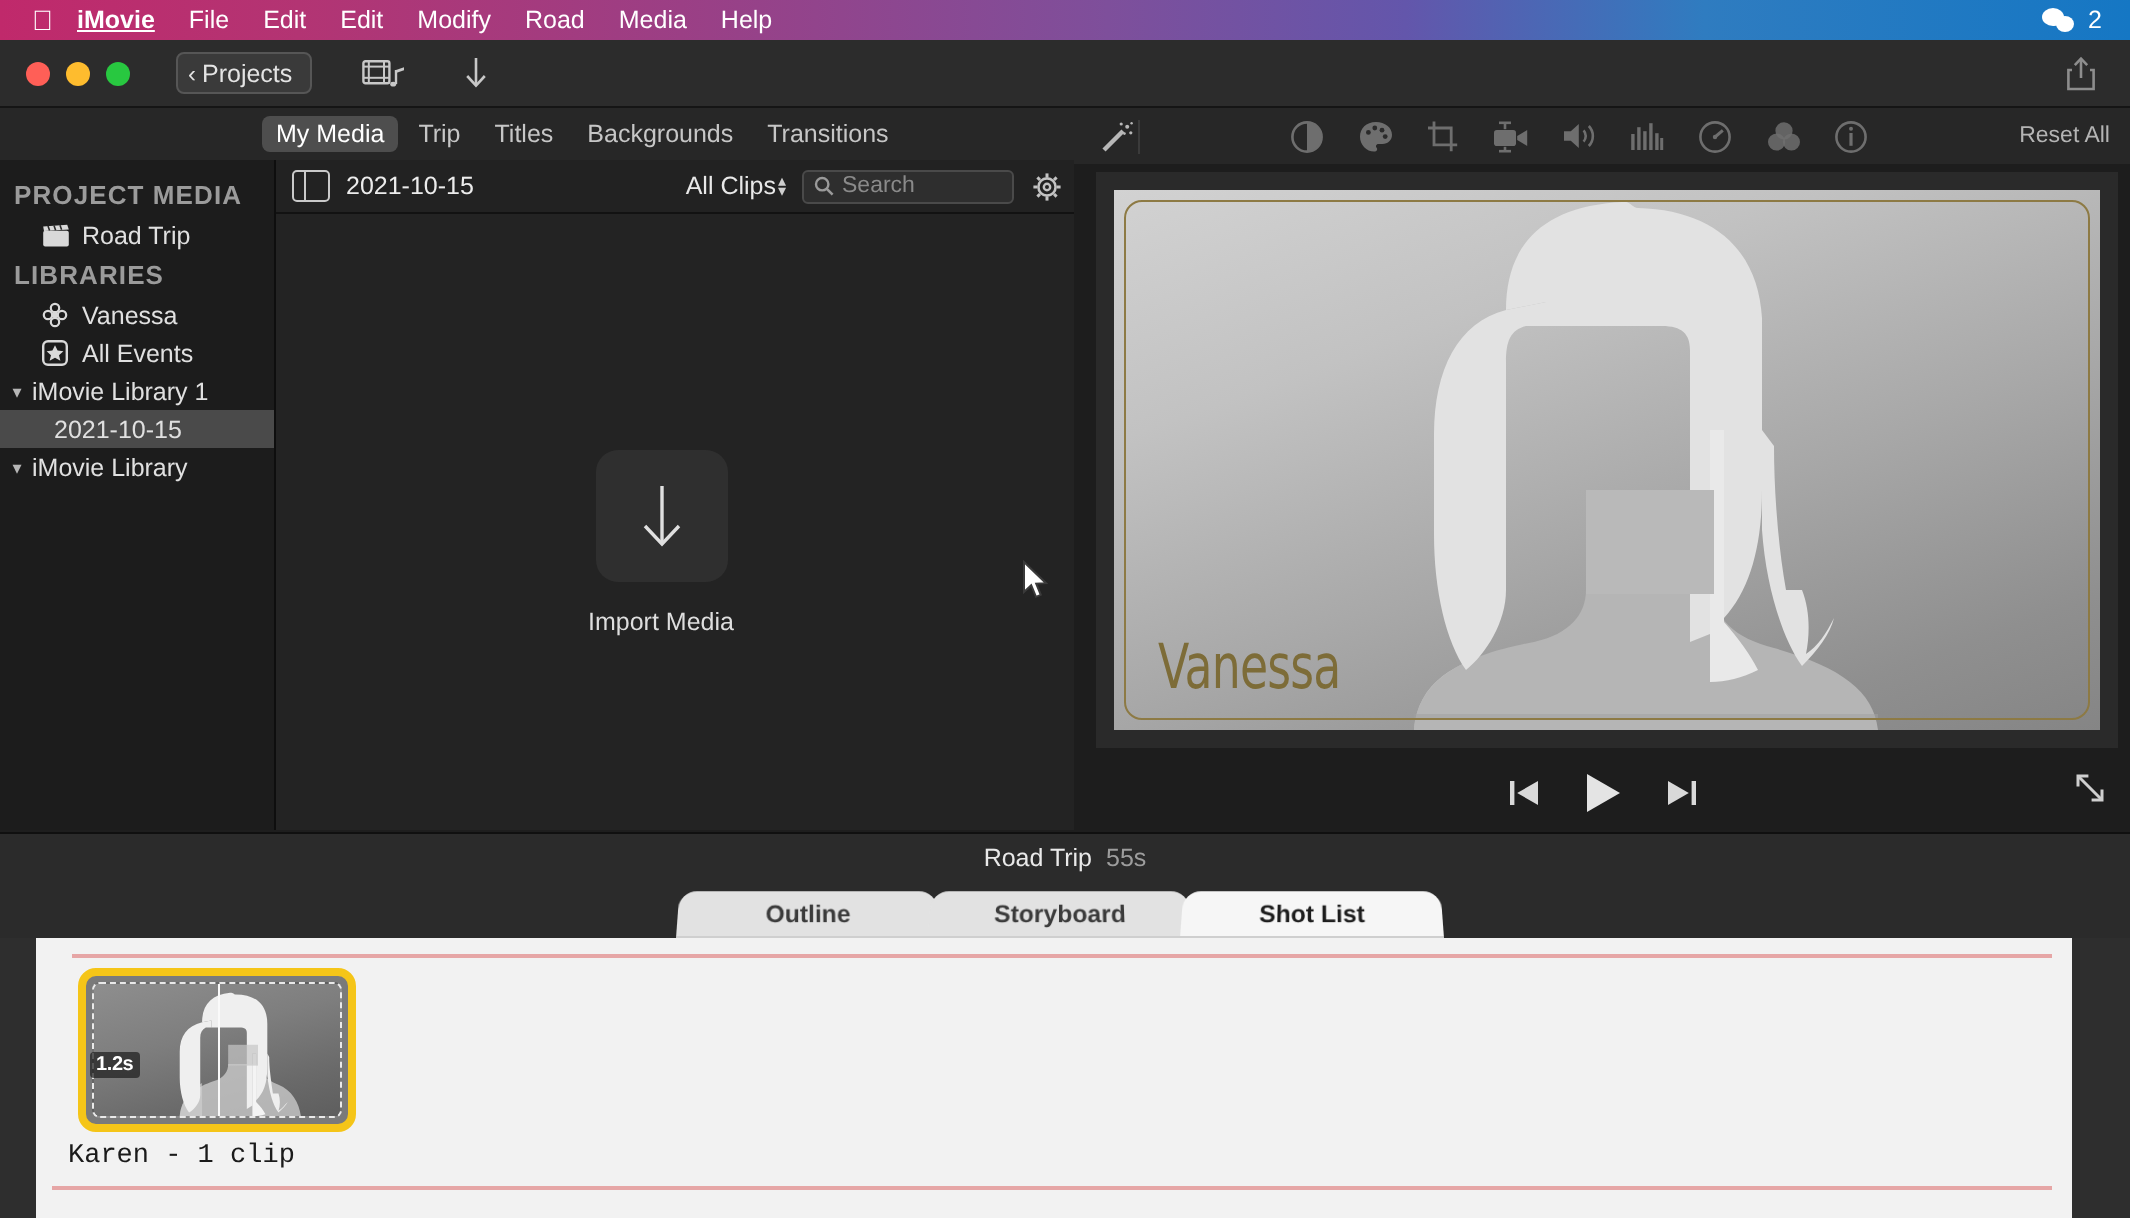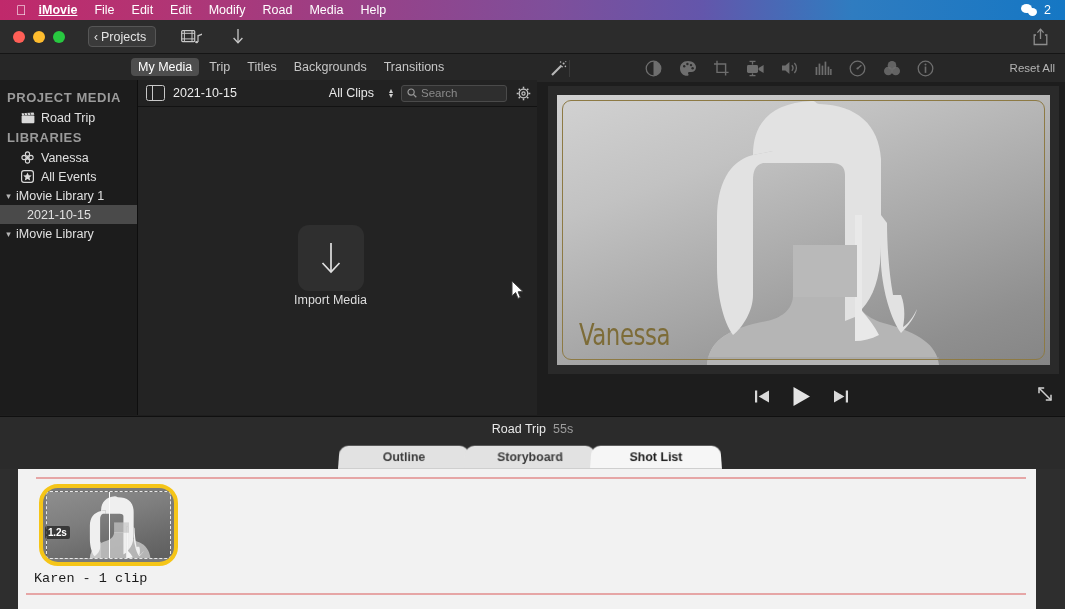--- a/index.html
+++ b/index.html
@@ -77,37 +77,37 @@
   
   .bhead {
     position:absolute; top:80px; left:138px; width:399px; height:27px;
     background:#222222; border-bottom:1px solid #121212;
     display:flex; align-items:center; padding:0 6px 0 8px; gap:8px; font-size:12px;
   }
   .panel-ic { width:19px; height:16px; border:1.4px solid #c9c9c9; border-radius:2.5px; position:relative; flex:none; }
   .panel-ic:before { content:""; position:absolute; left:5px; top:0; bottom:0; width:1.4px; background:#c9c9c9; }
   .bhead .date { color:#ececec; font-size:12.5px; }
   .bhead .sp { flex:1; }
-  .allclips { display:flex; align-items:center; gap:15px; color:#e8e8e8; font-size:12.5px; }
+  .allclips { display:flex; align-items:center; gap:1px; color:#e8e8e8; font-size:12.5px; }
   .stepper { display:flex; flex-direction:column; line-height:5px; font-size:8px; color:#cfcfcf; }
   .searchbox {
     width:106px; height:17px; border:1px solid #4a4a4a; border-radius:3px;
     background:#2e2e2e; display:flex; align-items:center; gap:4px; padding:0 5px;
     font-size:11.5px; color:#8a8a8a;
   }
   .gear { width:16px; height:16px; color:#c3c3c3; display:flex; align-items:center; justify-content:center; }
 
   
   .browser {
     position:absolute; top:107px; left:138px; width:385px; height:308px;
     background:#232323;
   }
   .import-wrap {
     position:absolute; left:0; right:0; top:118px;
-    display:flex; flex-direction:column; align-items:center; gap:2px;
+    display:flex; flex-direction:column; align-items:center; gap:13px;
   }
   .import-sq {
     width:66px; height:66px; border-radius:11px; background:#2f2f2f;
     display:flex; align-items:center; justify-content:center;
   }
   .import-label { font-size:12.5px; color:#dedede; }
   .browser-scroll { position:absolute; top:107px; left:523px; width:14px; height:308px; background:#232323; }
 
   
   .viewer-tb {
@@ -181,21 +181,21 @@
     position:absolute; top:469px; left:0; width:1065px; height:140px;
     background:#2e2e2e;
   }
   .sl-page {
     position:absolute; left:18px; top:0; width:1018px; height:140px;
     background:#f2f2f2;
   }
   .sl-rule-top { position:absolute; left:18px; right:10px; top:8px; height:1.5px; background:#e6a6a6; }
   .clip-card {
     position:absolute; left:21px; top:15px; width:139px; height:82px;
-    border:4px solid #f5c518; border-radius:19px; background:#7a7a7a; overflow:hidden;
+    border:4px solid #f5c518; border-radius:9px; background:#7a7a7a; overflow:hidden;
   }
   .clip-inner { position:absolute; inset:3px; border:1.5px dashed #e9e9e9; border-radius:4px; overflow:hidden;
     background:linear-gradient(165deg,#8e8e8e 0%,#7e7e7e 40%,#6a6a6a 75%,#5e5e5e 100%); }
   .clip-playhead { position:absolute; left:50%; top:0; bottom:0; width:1.5px; background:#fafafa; }
   .clip-badge {
     position:absolute; left:2px; top:38px; padding:1px 3px; border-radius:2px;
     background:rgba(30,30,30,.72); color:#fff; font-size:10px; font-weight:bold; letter-spacing:-.2px;
   }
   .sl-caption {
     position:absolute; left:35px; top:571px;

